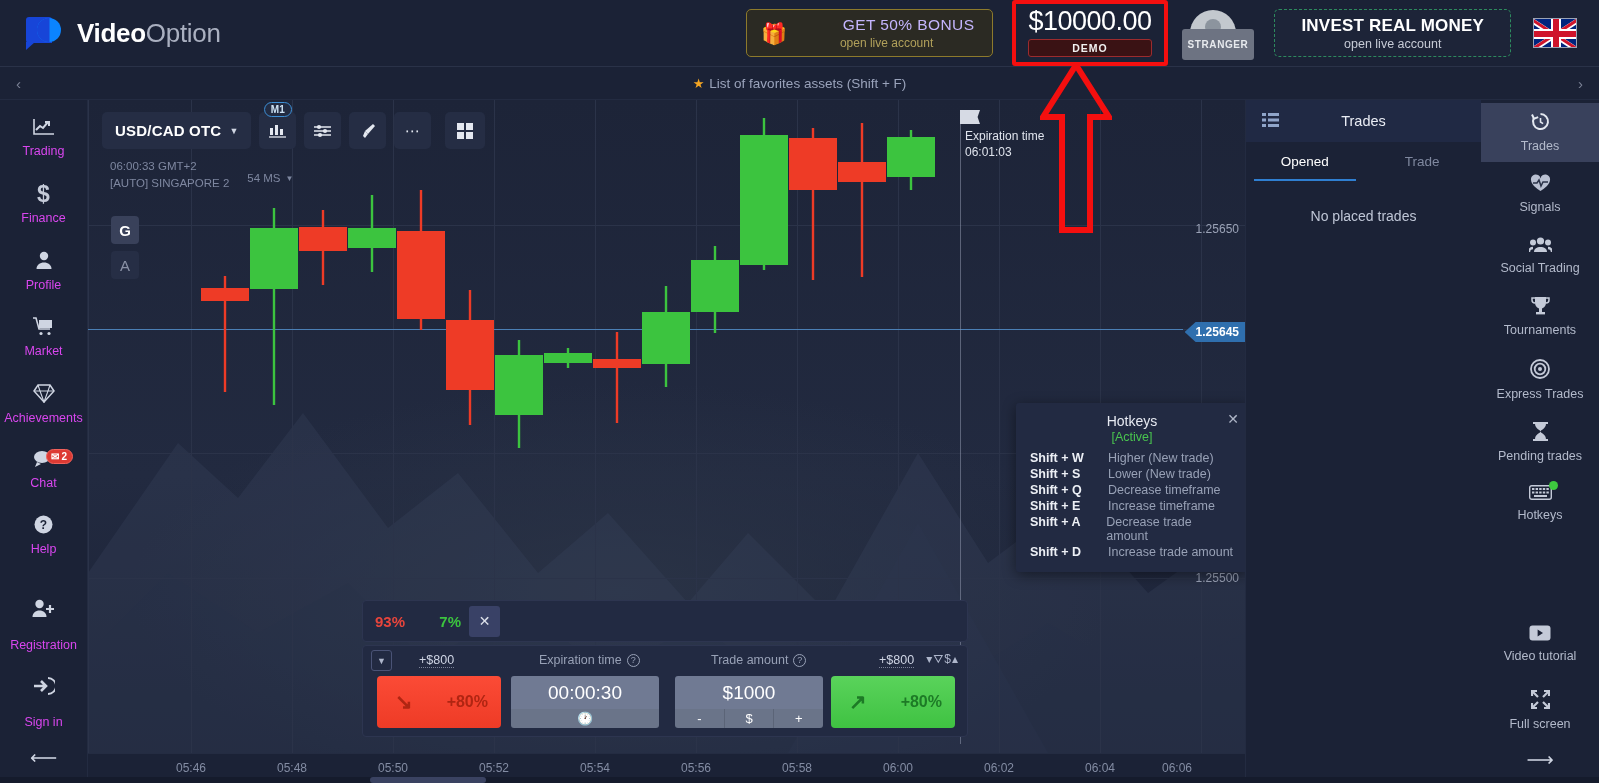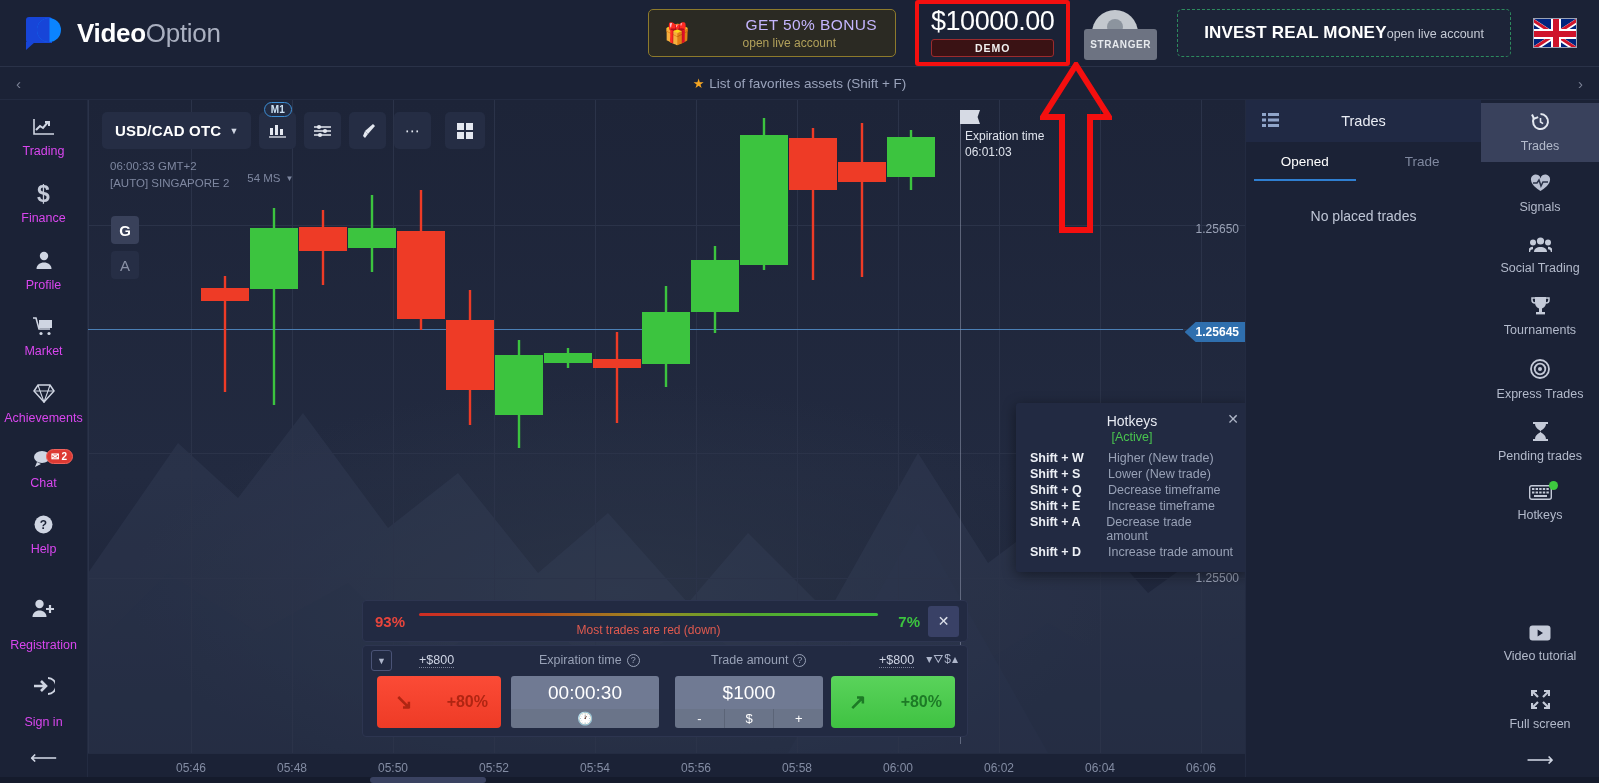--- a/index.html
+++ b/index.html
@@ -80,21 +80,21 @@
   .stranger {
     position: absolute; left: -8px; bottom: -4px;
     background: #6d7382; color: #e7eaee; font-size: 10px; font-weight: 700;
     letter-spacing: .6px; padding: 10px 6px; border-radius: 3px;
   }
   .av-caret { margin-left: 8px; color: #8d93a3; font-size: 9px; }
 
   .invest-btn {
     margin-left: 22px; border: 1px dashed #2d8a5e; border-radius: 5px;
     background: #1d2438; padding: 6px 26px; height: 48px;
-    display: flex; flex-direction: row; align-items: center; justify-content: center;
+    display: flex; flex-direction: column; align-items: center; justify-content: center;
     cursor: pointer;
   }
   .invest-t1 { font-size: 17px; font-weight: 700; color: #fff; letter-spacing: .2px; }
   .invest-t2 { font-size: 12.5px; color: #c6cbd6; margin-top: 1px; }
 
   .flag { margin: 0 22px 0 22px; width: 44px; height: 30px; position: relative; cursor:pointer;
           border:1px solid #9aa3b5; overflow:hidden; background:#00247d;}
   .flag .d1,.flag .d2 { position:absolute; left:-26%; top:49%; width:152%; height:5px; background:#fff;}
   .flag .d1 { transform: rotate(33deg); } .flag .d2 { transform: rotate(-33deg); }
   .flag .d3,.flag .d4 { position:absolute; left:-26%; top:51%; width:152%; height:2.6px; background:#cf142b;}
@@ -668,30 +668,26 @@
     <div class="time-tick" style="left:103px">05:46</div>
     <div class="time-tick" style="left:204px">05:48</div>
     <div class="time-tick" style="left:305px">05:50</div>
     <div class="time-tick" style="left:406px">05:52</div>
     <div class="time-tick" style="left:507px">05:54</div>
     <div class="time-tick" style="left:608px">05:56</div>
     <div class="time-tick" style="left:709px">05:58</div>
     <div class="time-tick" style="left:810px">06:00</div>
     <div class="time-tick" style="left:911px">06:02</div>
     <div class="time-tick" style="left:1012px">06:04</div>
-    <div class="time-tick" style="left:1113px">06:06</div>
+    <div class="time-tick" style="left:1089px">06:06</div>
     <div class="time-tick" style="left:1214px">06:08</div>
   </div>
 
   <div class="sent-bar">
     <div class="sent-pct-l">93%</div>
-    <div class="sent-track">
-      <div class="sent-line"></div>
-      <div class="sent-msg">Most trades are red (down)</div>
-    </div>
     <div class="sent-pct-r">7%</div>
     <div class="sent-close">✕</div>
   </div>
 
   <div class="trade-panel">
     <div class="tp-top">
       <div class="tp-collapse">▼</div>
       <div class="tp-payout l">+$800</div>
       <div class="tp-lbl exp">
         <span>Expiration time</span>

